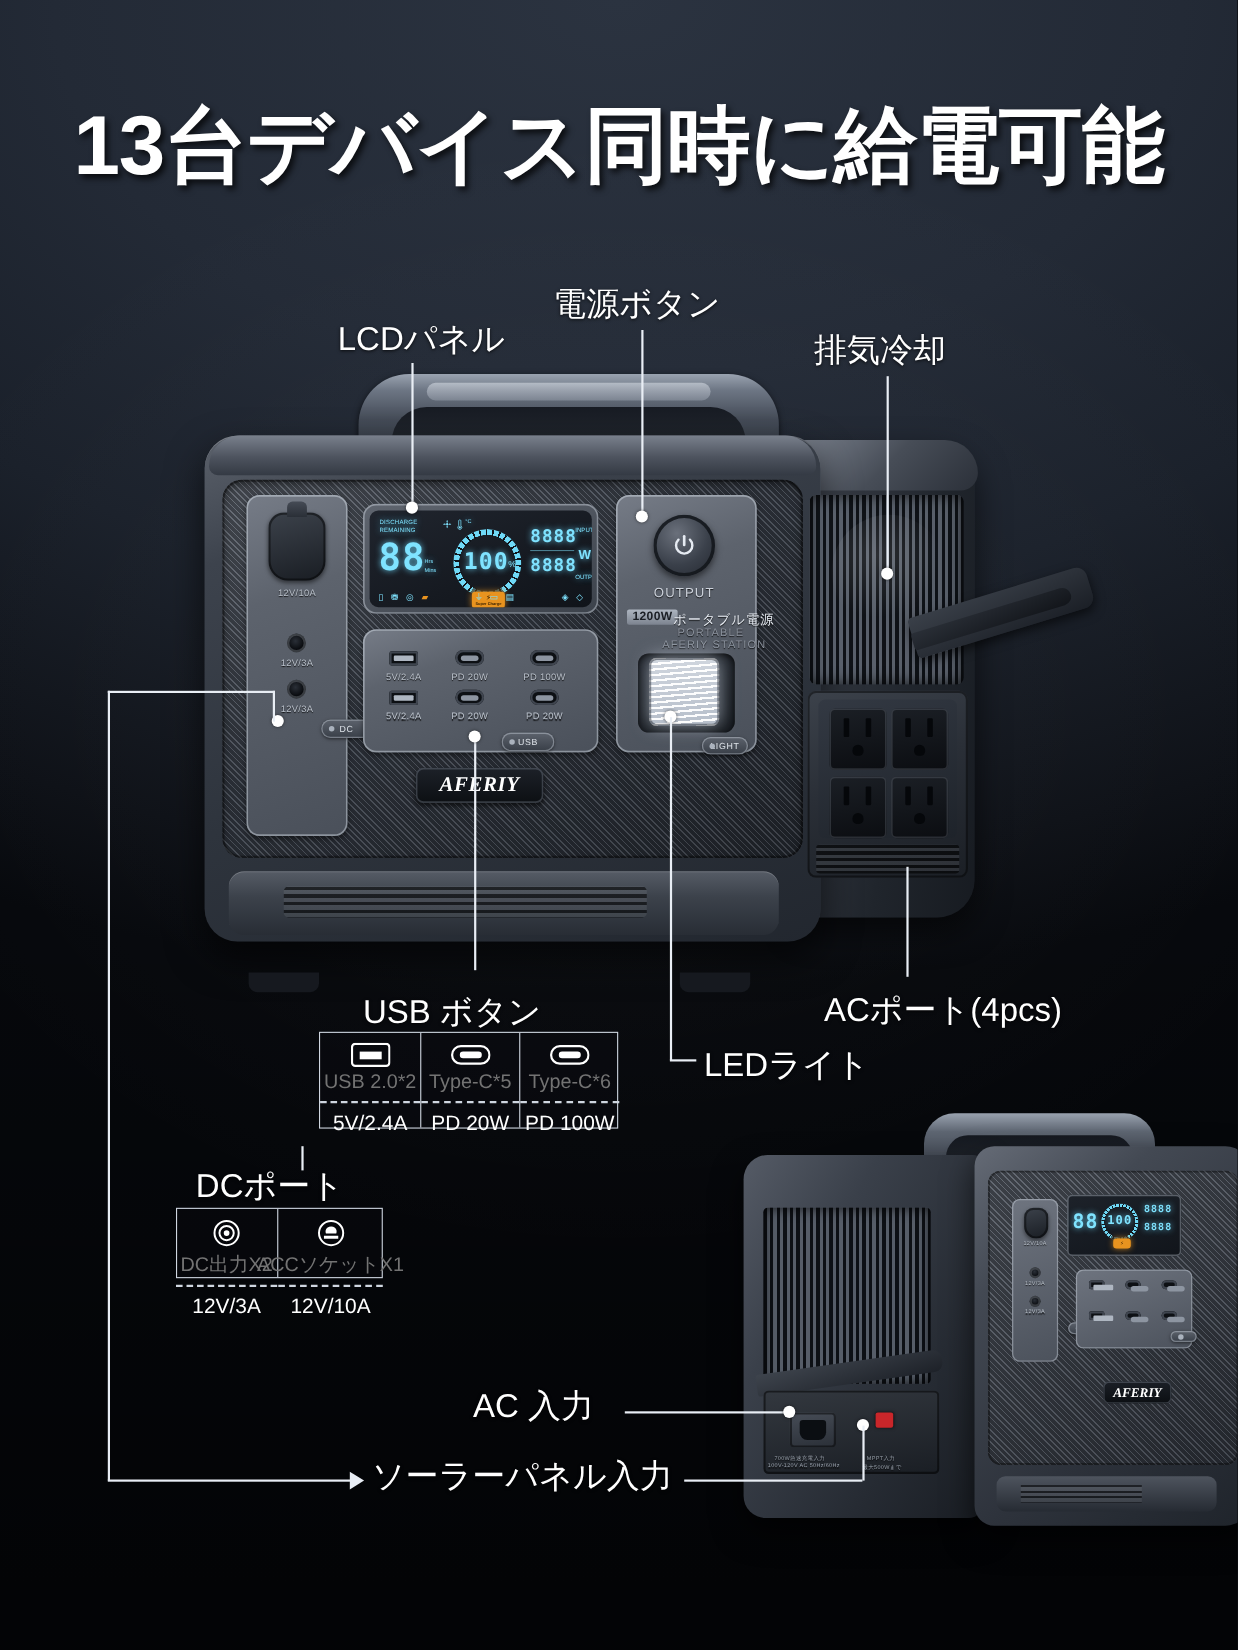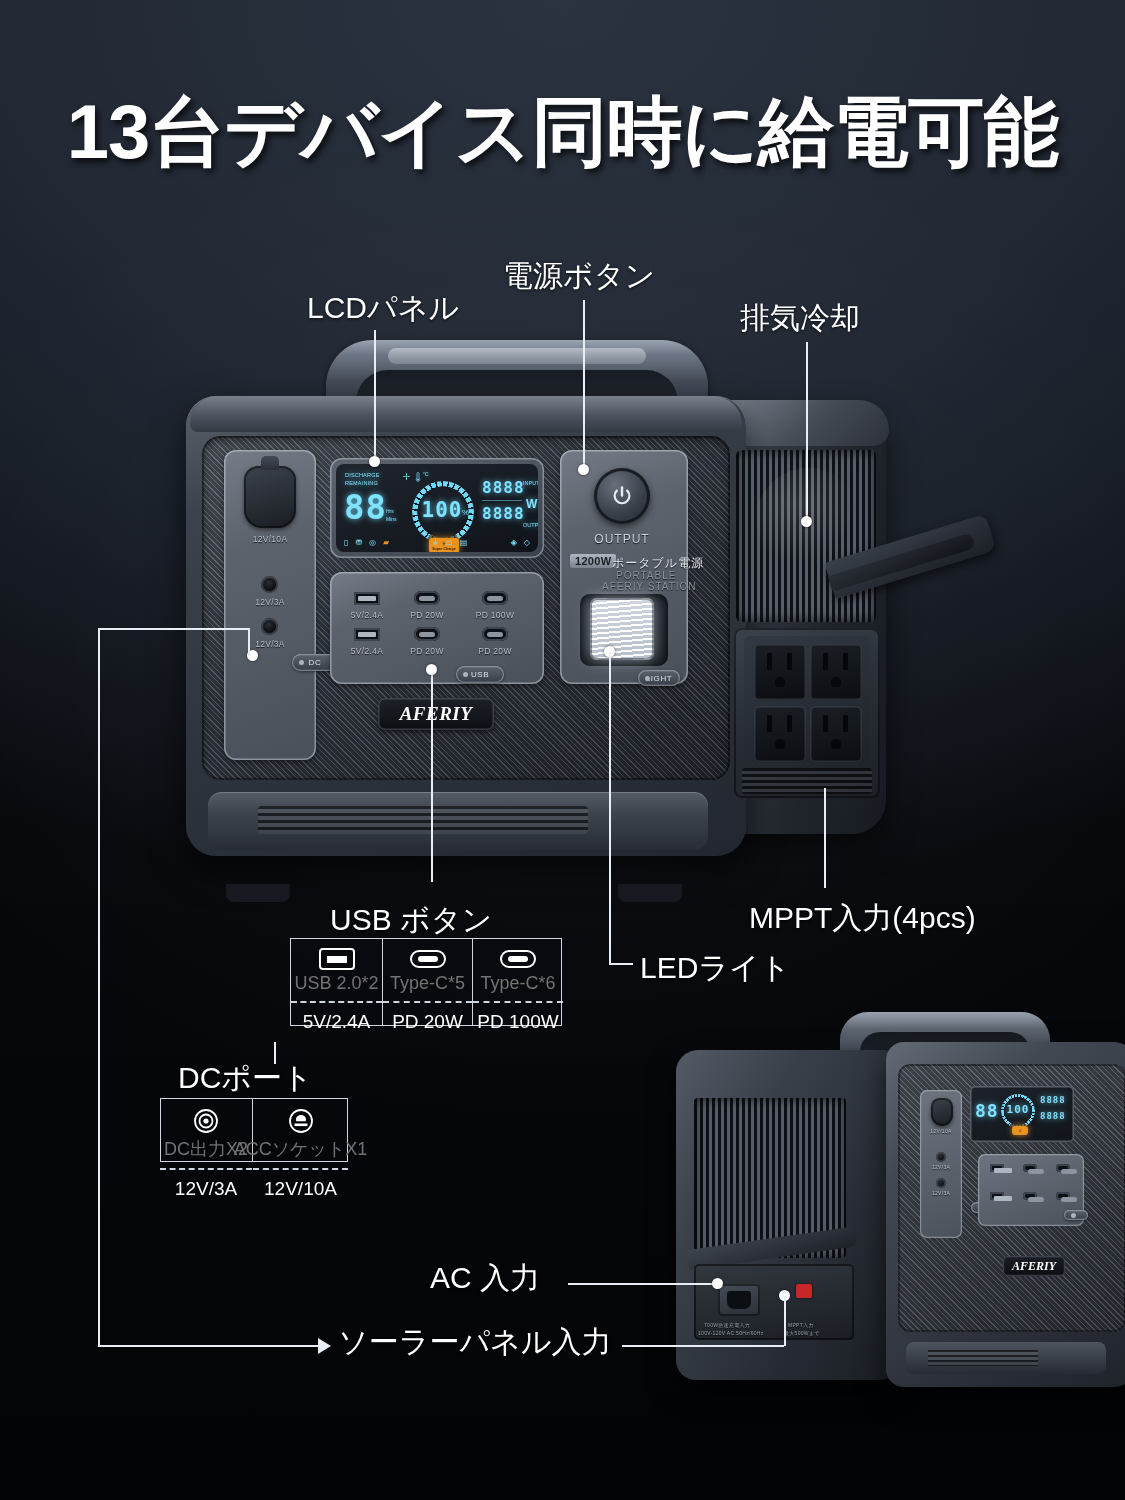--- a/index.html
+++ b/index.html
@@ -719,21 +719,21 @@
         <rect x="8" y="8" width="20" height="6" rx="3" fill="#ffffff"></rect>
       </svg>
     </div>
     <div class="spec-name">Type-C*6</div>
     <div class="spec-div"></div>
     <div class="spec-val">PD 100W</div>
   </div>
 </div>
 
 <div class="lead v" style="left:824px; top:788px; height:100px;"></div>
-<div class="callout" style="left:749px; top:898px;">MPPT入力(4pcs)</div>
+<div class="callout" style="left:749px; top:898px;">ACポート(4pcs)</div>
 
 <div class="dot" style="left:604px; top:646px;"></div>
 <div class="lead v" style="left:609px; top:652px; height:312px;"></div>
 <div class="lead h" style="left:609px; top:963px; width:24px;"></div>
 <div class="callout" style="left:640px; top:948px;">LEDライト</div>
 
 <div class="dot" style="left:247px; top:650px;"></div>
 <div class="lead h" style="left:98px;  top:628px; width:152px;"></div>
 <div class="lead v" style="left:248px; top:628px; height:28px;"></div>
 <div class="lead v" style="left:98px;  top:628px; height:718px;"></div>

